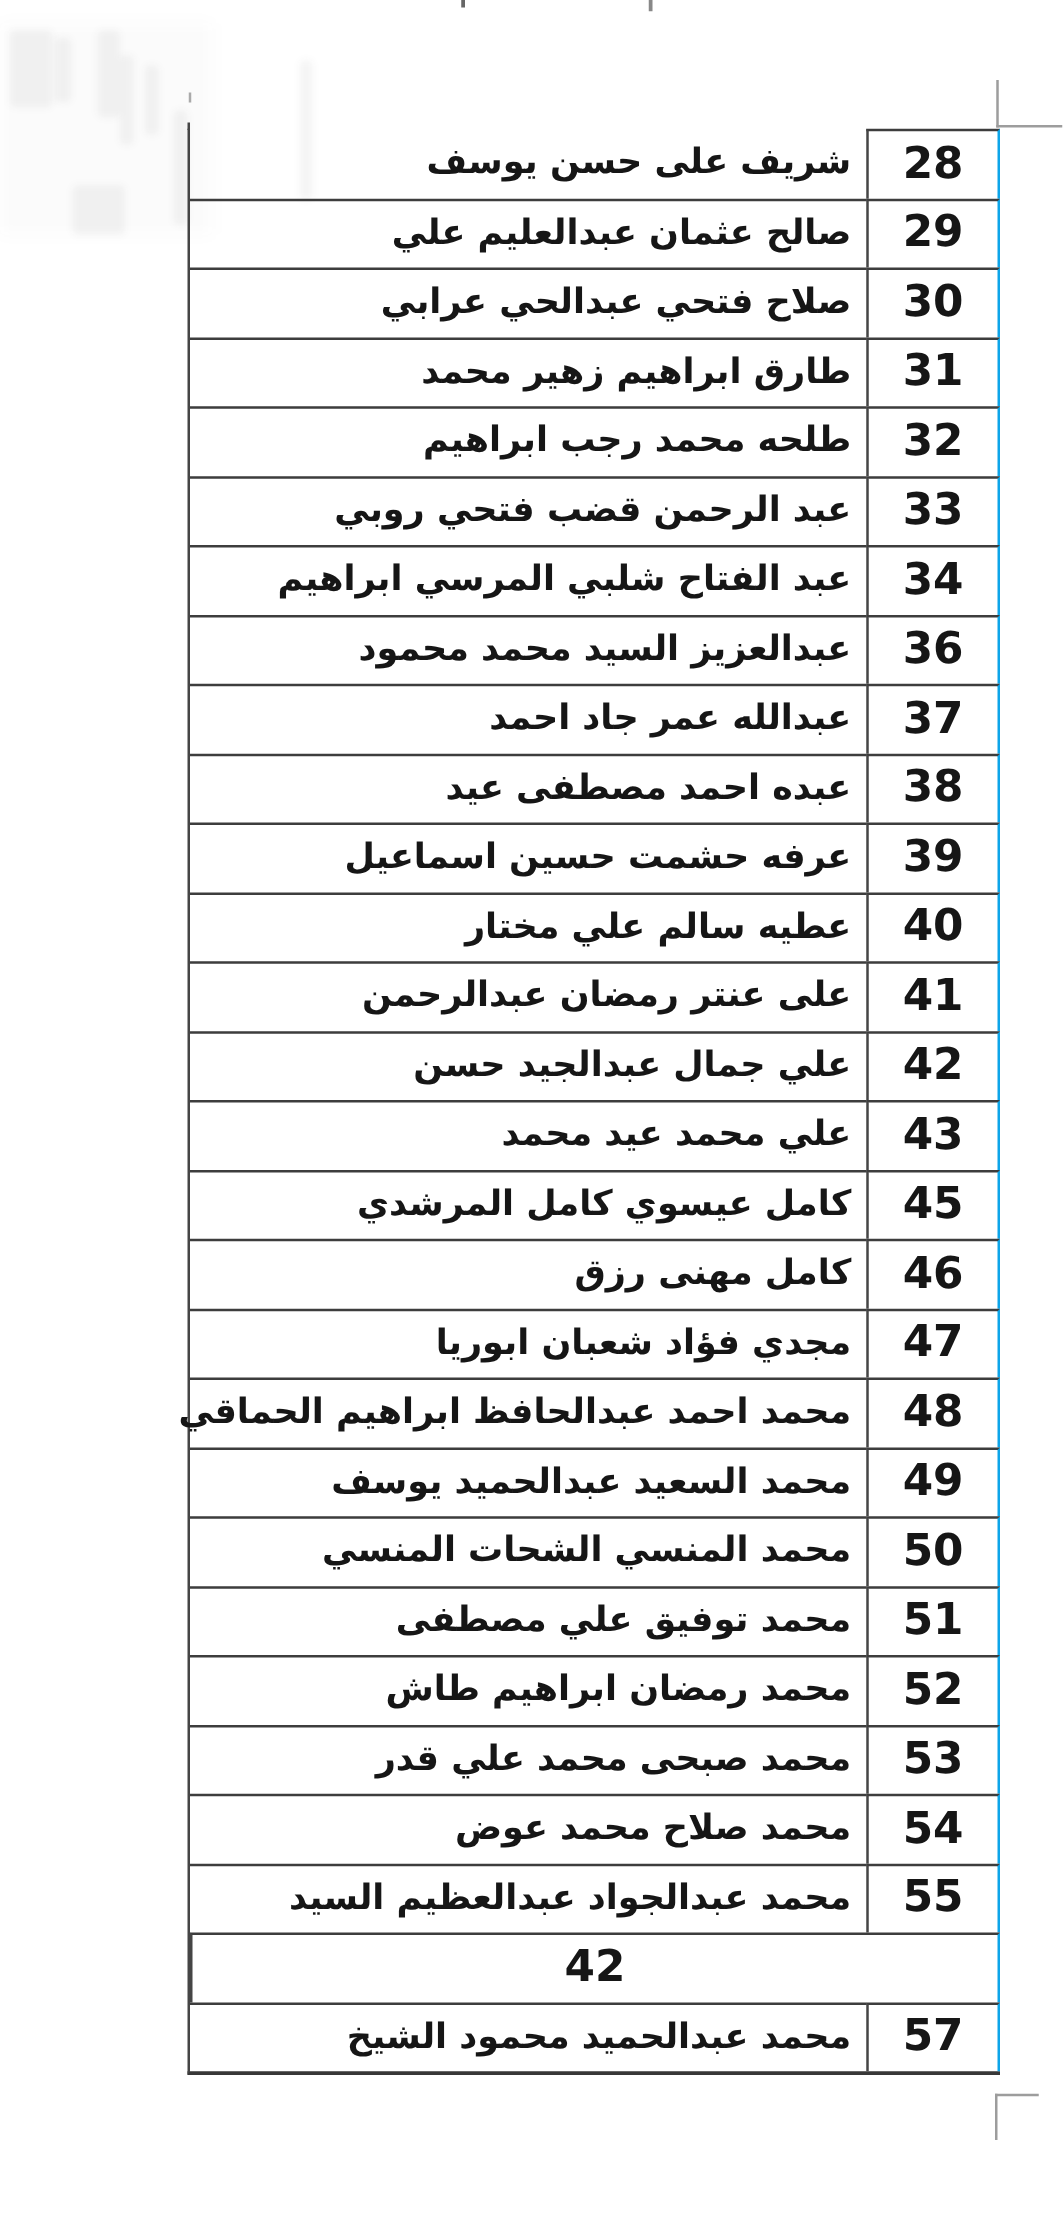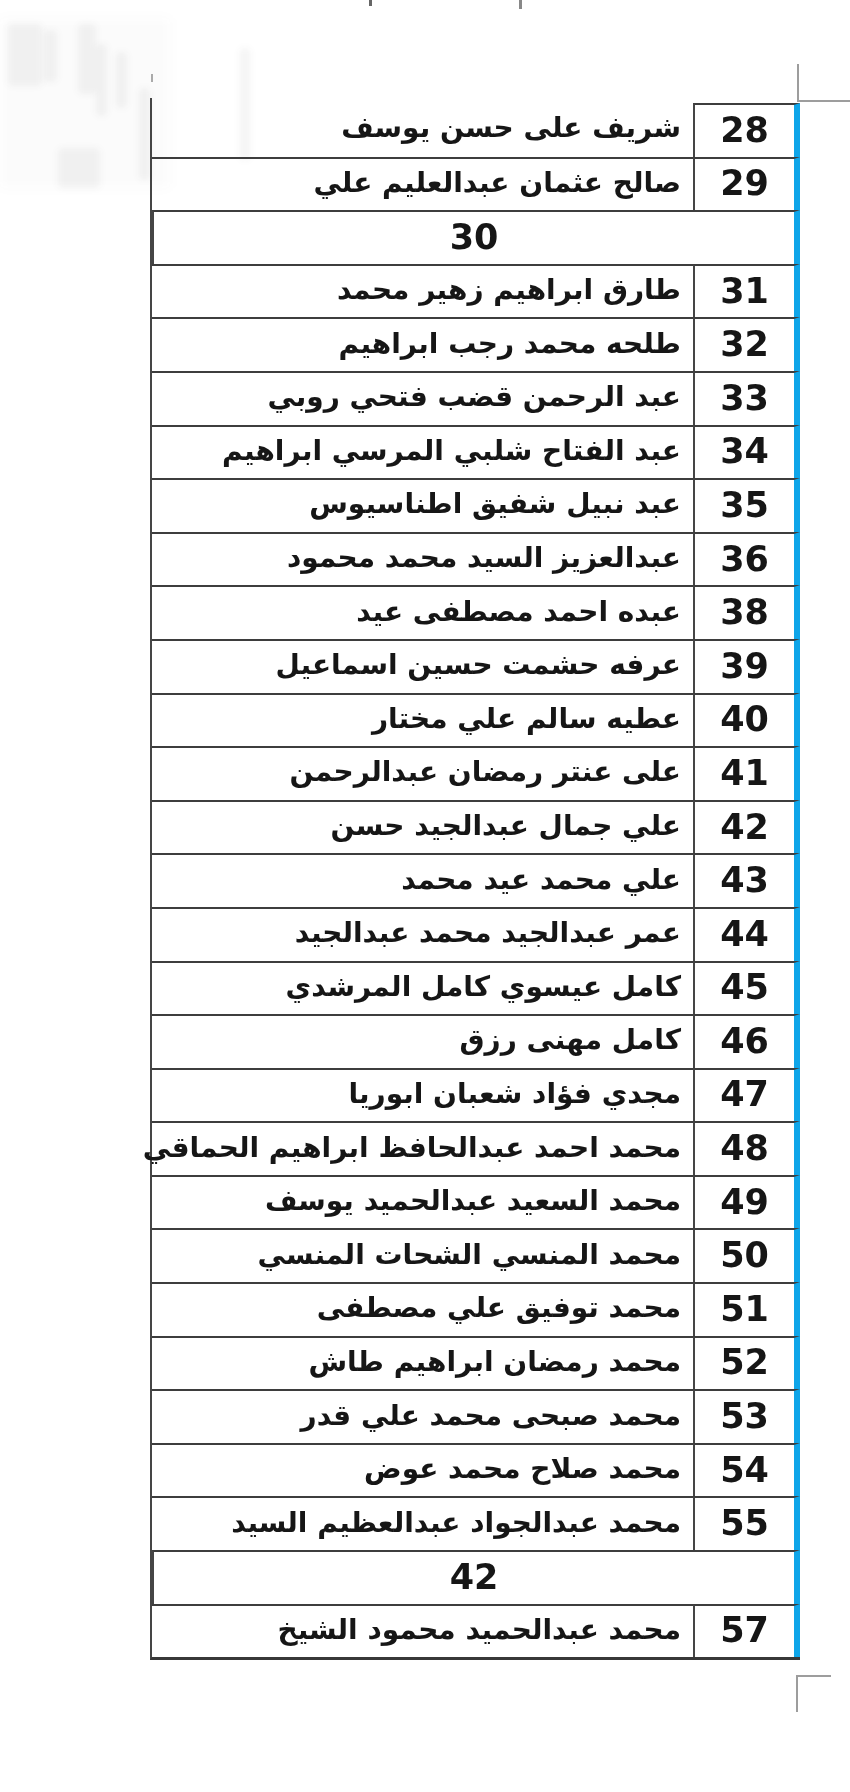--- a/index.html
+++ b/index.html
@@ -32,21 +32,21 @@
   .trow{flex:1;display:flex;box-sizing:border-box;}
   .cell{box-sizing:border-box;display:flex;align-items:center;color:#161616;}
   .cell-name{
     width:541px;border-top:2px solid #3d3d3d;
     direction:rtl;justify-content:flex-start;
     padding:0 12px 4px 0;
     font-size:28px;font-weight:bold;white-space:nowrap;overflow:visible;
     letter-spacing:0px;
   }
   .cell-num{
-    flex:1;border-top:2px solid #3d3d3d;border-right:6px solid #0ea5e9;
+    flex:1;border-top:2px solid #3d3d3d;border-right:2px solid #0ea5e9;
     border-left:2px solid #454545;
     justify-content:center;
     font-size:35px;font-weight:bold;padding-bottom:2px;
     font-family:"DejaVu Sans", sans-serif;
   }
   
   .trow:first-child .cell-name{border-top:none;}
 </style>
 </head>
 <body>
@@ -77,45 +77,46 @@
   <div class="names-table">
       <div class="trow">
     <div class="cell cell-name">شريف على حسن يوسف</div>
     <div class="cell cell-num">28</div>
   </div>
       <div class="trow">
     <div class="cell cell-name">صالح عثمان عبدالعليم علي</div>
     <div class="cell cell-num">29</div>
   </div>
       <div class="trow">
+    <div class="cell cell-name">صلاح فتحي عبدالحي عرابي</div>
     <div class="cell cell-num">30</div>
   </div>
       <div class="trow">
     <div class="cell cell-name">طارق ابراهيم زهير محمد</div>
     <div class="cell cell-num">31</div>
   </div>
       <div class="trow">
     <div class="cell cell-name">طلحه محمد رجب ابراهيم</div>
     <div class="cell cell-num">32</div>
   </div>
       <div class="trow">
     <div class="cell cell-name">عبد الرحمن قضب فتحي روبي</div>
     <div class="cell cell-num">33</div>
   </div>
       <div class="trow">
     <div class="cell cell-name">عبد الفتاح شلبي المرسي ابراهيم</div>
     <div class="cell cell-num">34</div>
   </div>
       <div class="trow">
-    <div class="cell cell-name">عبد نبيل شفيق اطناسيوس</div>
-    <div class="cell cell-num">35</div>
+    <div class="cell cell-name">عبدالعزيز السيد محمد محمود</div>
+    <div class="cell cell-num">36</div>
   </div>
       <div class="trow">
-    <div class="cell cell-name">عبدالعزيز السيد محمد محمود</div>
-    <div class="cell cell-num">36</div>
+    <div class="cell cell-name">عبدالله عمر جاد احمد</div>
+    <div class="cell cell-num">37</div>
   </div>
       <div class="trow">
     <div class="cell cell-name">عبده احمد مصطفى عيد</div>
     <div class="cell cell-num">38</div>
   </div>
       <div class="trow">
     <div class="cell cell-name">عرفه حشمت حسين اسماعيل</div>
     <div class="cell cell-num">39</div>
   </div>
       <div class="trow">
@@ -126,24 +127,20 @@
     <div class="cell cell-name">على عنتر رمضان عبدالرحمن</div>
     <div class="cell cell-num">41</div>
   </div>
       <div class="trow">
     <div class="cell cell-name">علي جمال عبدالجيد حسن</div>
     <div class="cell cell-num">42</div>
   </div>
       <div class="trow">
     <div class="cell cell-name">علي محمد عيد محمد</div>
     <div class="cell cell-num">43</div>
-  </div>
-      <div class="trow">
-    <div class="cell cell-name">عمر عبدالجيد محمد عبدالجيد</div>
-    <div class="cell cell-num">44</div>
   </div>
       <div class="trow">
     <div class="cell cell-name">كامل عيسوي كامل المرشدي</div>
     <div class="cell cell-num">45</div>
   </div>
       <div class="trow">
     <div class="cell cell-name">كامل مهنى  رزق</div>
     <div class="cell cell-num">46</div>
   </div>
       <div class="trow">

